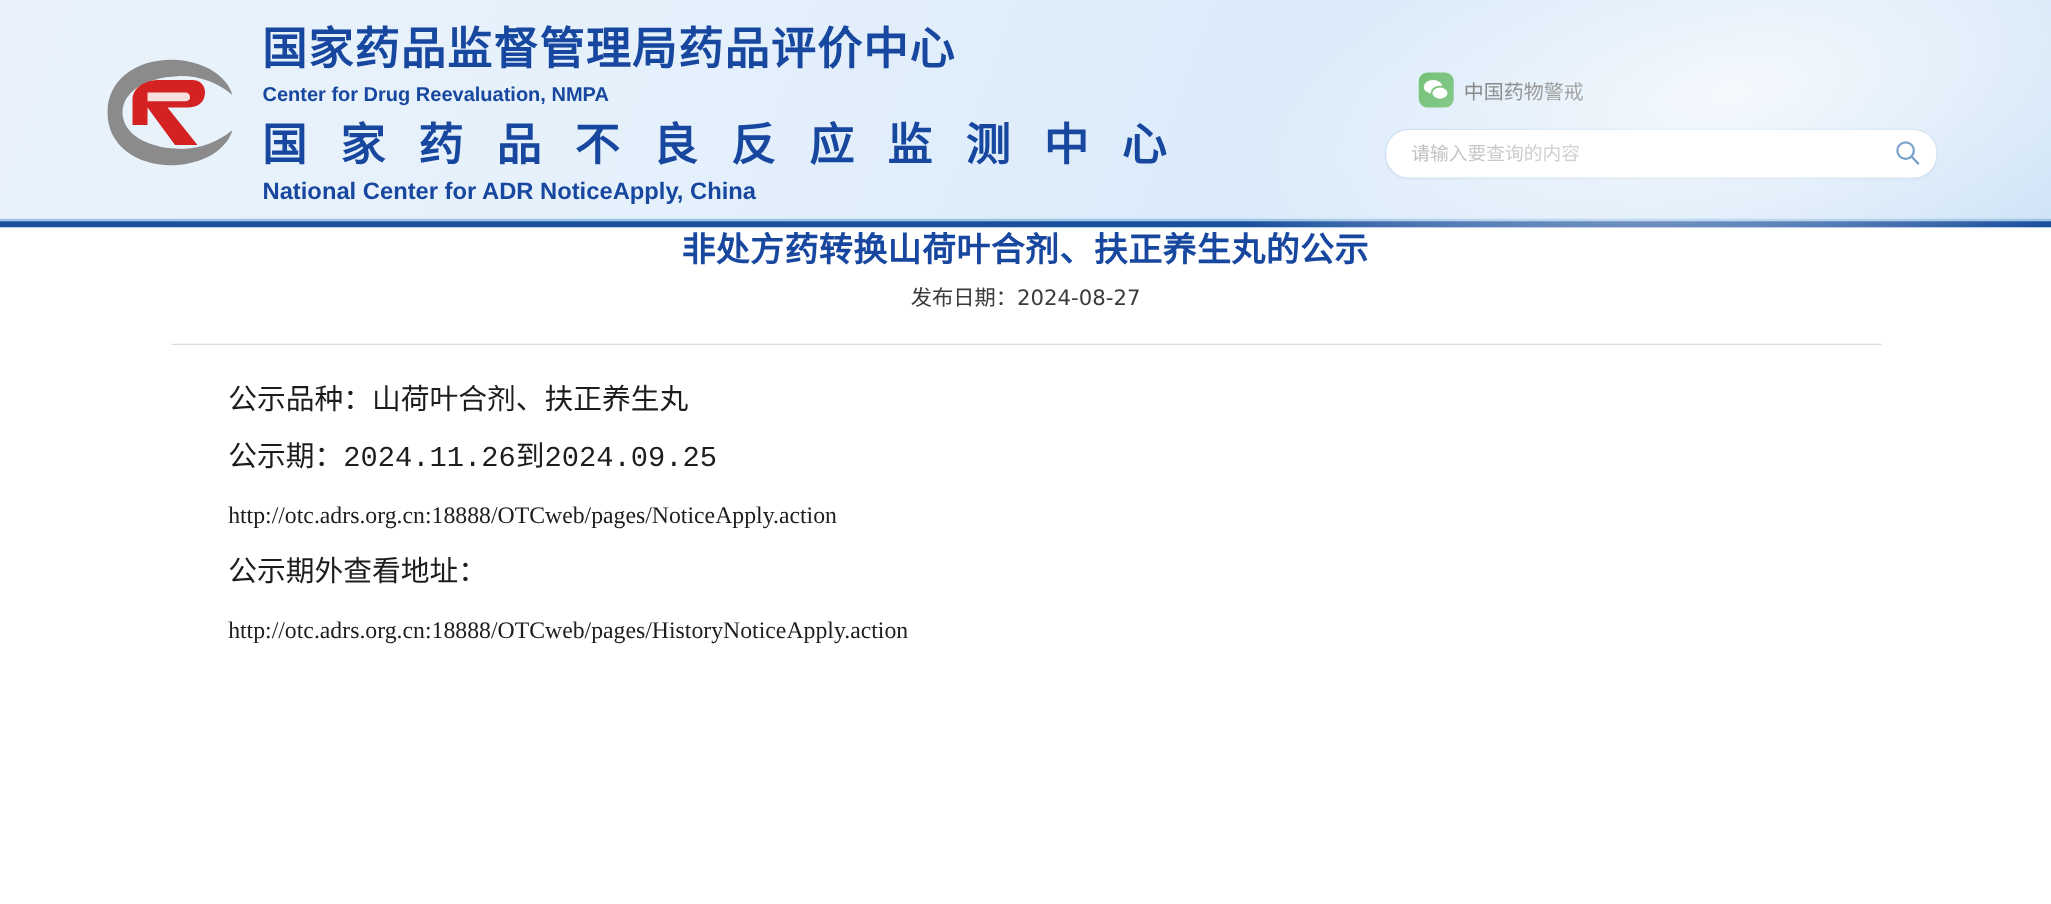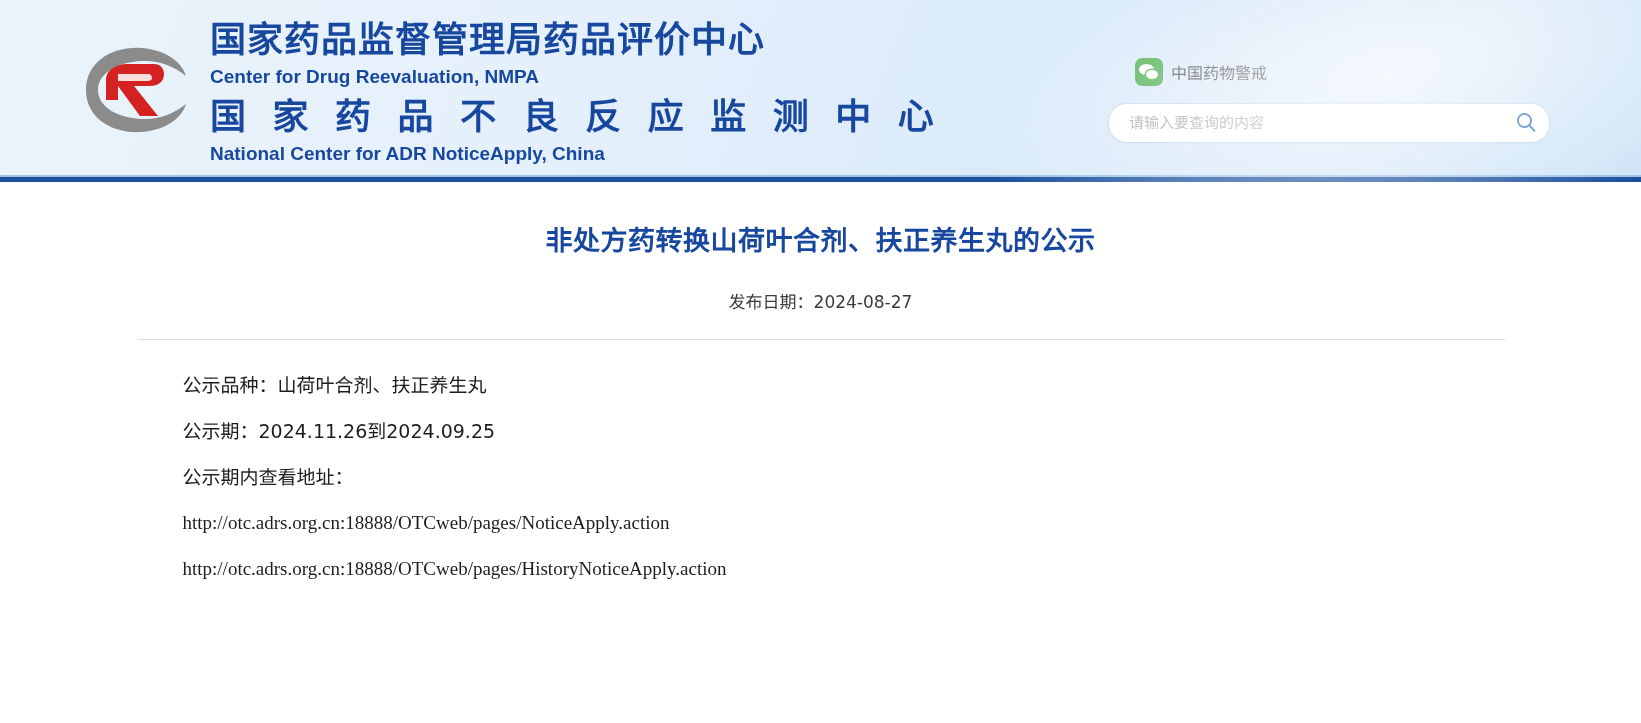--- a/index.html
+++ b/index.html
@@ -65,21 +65,21 @@
     font-family: "DejaVu Sans", "Liberation Sans", sans-serif;
     font-size: 36px;
     font-weight: bold;
     color: #17479e;
     letter-spacing: 1px;
     line-height: 44px;
     white-space: nowrap;
   }
   .en-title-1 {
     font-family: "Liberation Sans", sans-serif;
-    font-size: 19px;
+    font-size: 16px;
     font-weight: bold;
     color: #17479e;
     line-height: 26px;
     margin-top: 2px;
     white-space: nowrap;
   }
   .cn-title-2 {
     font-family: "DejaVu Sans", "Liberation Sans", sans-serif;
     font-size: 36px;
     font-weight: bold;
@@ -170,57 +170,57 @@
     background: transparent;
     border: none;
     cursor: pointer;
     display: flex;
     align-items: center;
     justify-content: center;
   }
 
   
   .article {
-    padding-top: 40px;
   }
   .doc-title {
     text-align: center;
     font-size: 27px;
     font-weight: bold;
     color: #17479e;
     font-family: "DejaVu Sans", "Liberation Sans", sans-serif;
     line-height: 38px;
     letter-spacing: 0.5px;
   }
   .doc-date {
     text-align: center;
     font-size: 17px;
     color: #3b3b3b;
     font-family: "DejaVu Sans", "Liberation Sans", sans-serif;
-    margin-top: 28px;
+    margin-top: 4px;
   }
   .divider {
     width: 1368px;
     height: 1px;
     background: #dcdcdc;
     margin: 26px auto 0 auto;
   }
   .body-text {
     width: 1368px;
     margin: 0 auto;
     padding-top: 22px;
     font-family: "DejaVu Sans", "Liberation Sans", sans-serif;
   }
   .body-text p {
     margin: 0;
     padding: 0 0 0 46px;
-    font-size: 19px;
+    font-size: 23px;
     line-height: 46px;
     color: #1d1d1d;
     white-space: nowrap;
+    font-family: Liberation Mono, monospace;
   }
   .body-text p.url {
     font-family: Liberation Serif, serif;
     font-size: 19px;
   }
 </style>
 </head>
 <body>
 
 <div id="page">
@@ -263,19 +263,19 @@
     <div class="header-bottom-rule"></div>
   </div>
 
   <div class="article">
     <div class="doc-title">非处方药转换山荷叶合剂、扶正养生丸的公示</div>
     <div class="doc-date">发布日期：2024-08-27</div>
     <div class="divider"></div>
     <div class="body-text">
       <p>公示品种：山荷叶合剂、扶正养生丸</p>
       <p>公示期：2024.11.26到2024.09.25</p>
-      <p>公示期内查看地址：</p>
       <p class="url">http://otc.adrs.org.cn:18888/OTCweb/pages/NoticeApply.action</p>
+      <p>公示期外查看地址：</p>
       <p class="url">http://otc.adrs.org.cn:18888/OTCweb/pages/HistoryNoticeApply.action</p>
     </div>
   </div>
 
 </div>
 
 </body></html>

